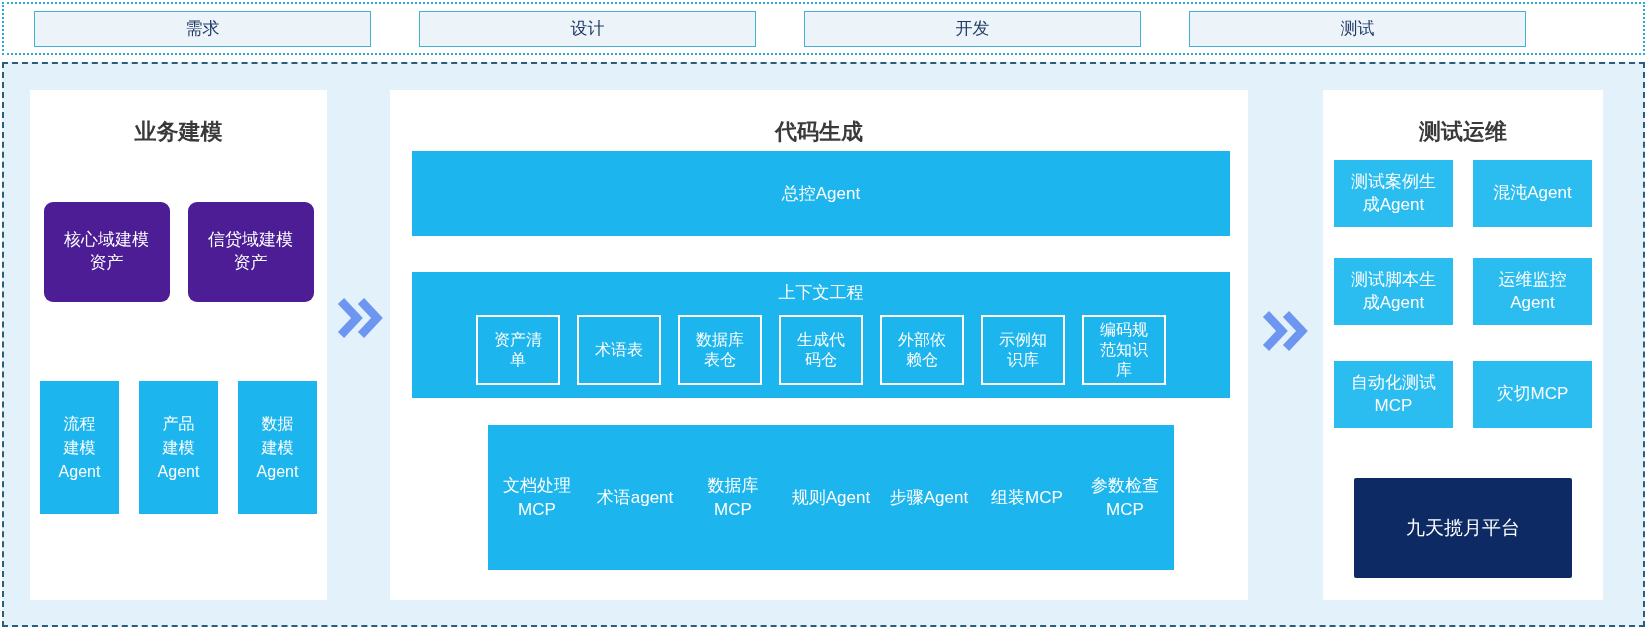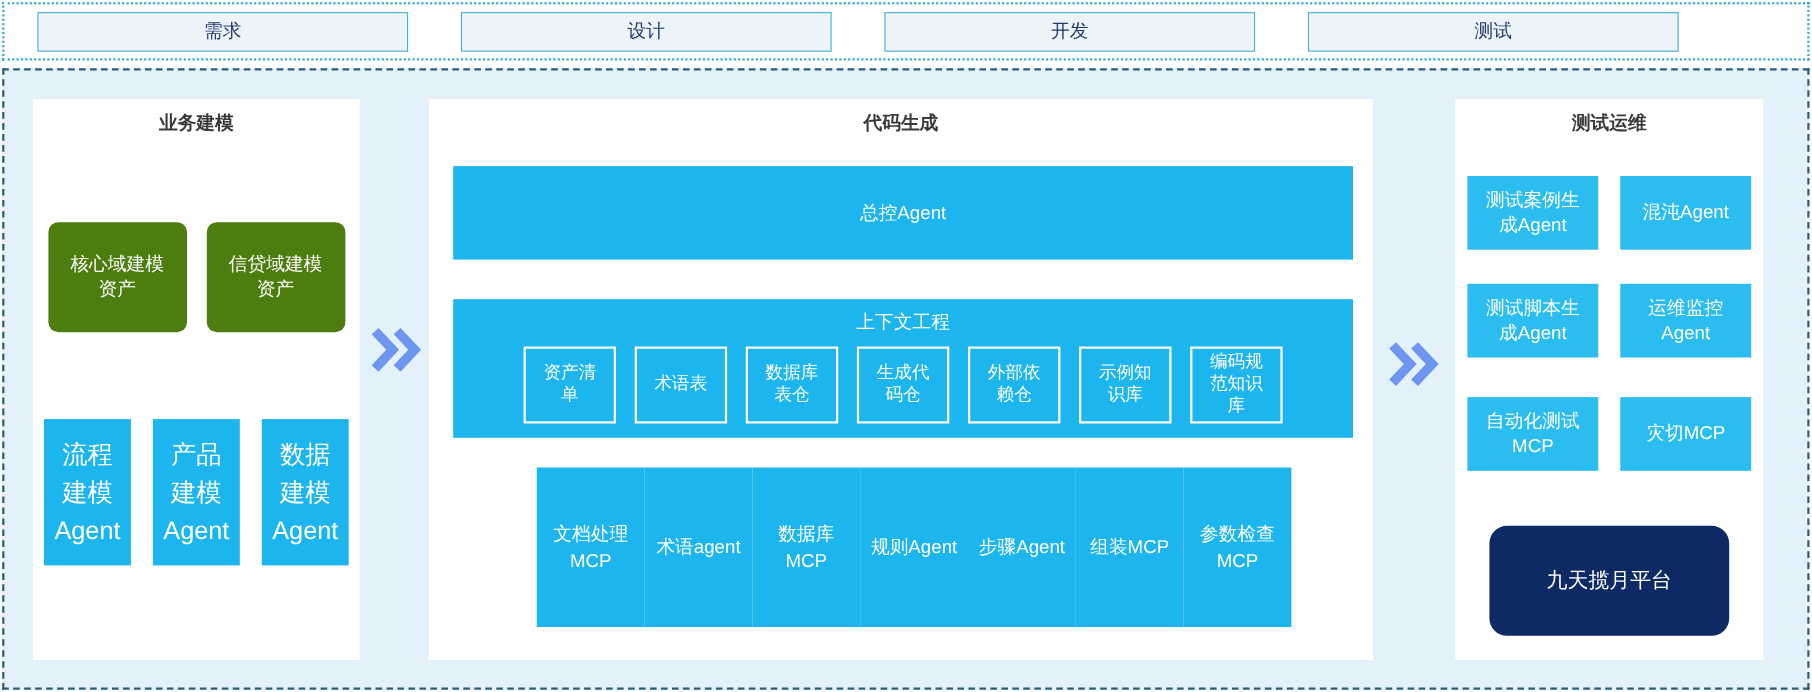--- a/index.html
+++ b/index.html
@@ -20,37 +20,37 @@
     display:flex; align-items:center; justify-content:center; font-size:17px;
   }
 
   
   .main {
     position:absolute; left:2px; top:62px; width:1643px; height:565px;
     box-sizing:border-box; border:2px dashed #2b5e7c; background:#e3f1fb;
   }
   .panel { position:absolute; background:#ffffff; }
   .panel-title {
-    text-align:center; margin:0; padding-top:10px;
-    font-size:17px; font-weight:bold; color:#3a3a3a;
+    text-align:center; margin:0; padding-top:27px;
+    font-size:22px; font-weight:bold; color:#3a3a3a;
   }
   .panel-business { left:26px;  top:26px; width:297px; height:510px; }
   .panel-codegen  { left:386px; top:26px; width:858px; height:510px; }
   .panel-testops  { left:1319px;top:26px; width:280px; height:510px; }
 
   .cbox {
     display:flex; align-items:center; justify-content:center;
     text-align:center; color:#ffffff; white-space:pre-line;
   }
 
   
   .bm-dark-row { position:absolute; left:0; right:0; top:112px; display:flex; justify-content:center; gap:18px; }
-  .bm-dark { width:126px; height:100px; background:#4d7c0f; border-radius:9px; font-size:17px; line-height:1.35; }
+  .bm-dark { width:126px; height:100px; background:#4c1d95; border-radius:9px; font-size:17px; line-height:1.35; }
   .bm-agent-row { position:absolute; left:0; right:0; top:291px; display:flex; justify-content:center; gap:20px; }
-  .bm-agent { width:79px; height:133px; background:#1db5ed; font-size:23px; line-height:1.5; }
+  .bm-agent { width:79px; height:133px; background:#1db5ed; font-size:16px; line-height:1.5; }
 
   
   .master-bar {
     position:absolute; left:22px; top:61px; width:818px; height:85px;
     background:#1db5ed; font-size:17px;
   }
   .ctx {
     position:absolute; left:22px; top:182px; width:818px; height:126px;
     background:#1db5ed; color:#ffffff;
   }
@@ -62,21 +62,21 @@
   }
   .bottom-row { position:absolute; left:40px; top:335px; width:802px; display:flex; justify-content:center; }
   .bottom-box { width:98px; height:145px; background:#1db5ed; font-size:17px; line-height:1.4; }
 
   
   .to-row { position:absolute; left:0; right:0; display:flex; justify-content:center; gap:20px; }
   .to-row-1 { top:70px; } .to-row-2 { top:168px; } .to-row-3 { top:271px; }
   .to-box { width:119px; height:67px; background:#2cbdf0; font-size:17px; line-height:1.35; }
   .platform {
     position:absolute; left:31px; top:388px; width:218px; height:100px;
-    background:#0e2a64; border-radius:16px; font-size:19px;
+    background:#0e2a64; border-radius:2px; font-size:19px;
   }
 
   
   .arrow { position:absolute; width:46px; height:40px; }
   .arrow svg { overflow:visible; display:block; }
   .arrow-1 { left:332px; top:234px; }
   .arrow-2 { left:1257px; top:247px; }
 </style>
 </head>
 <body>

